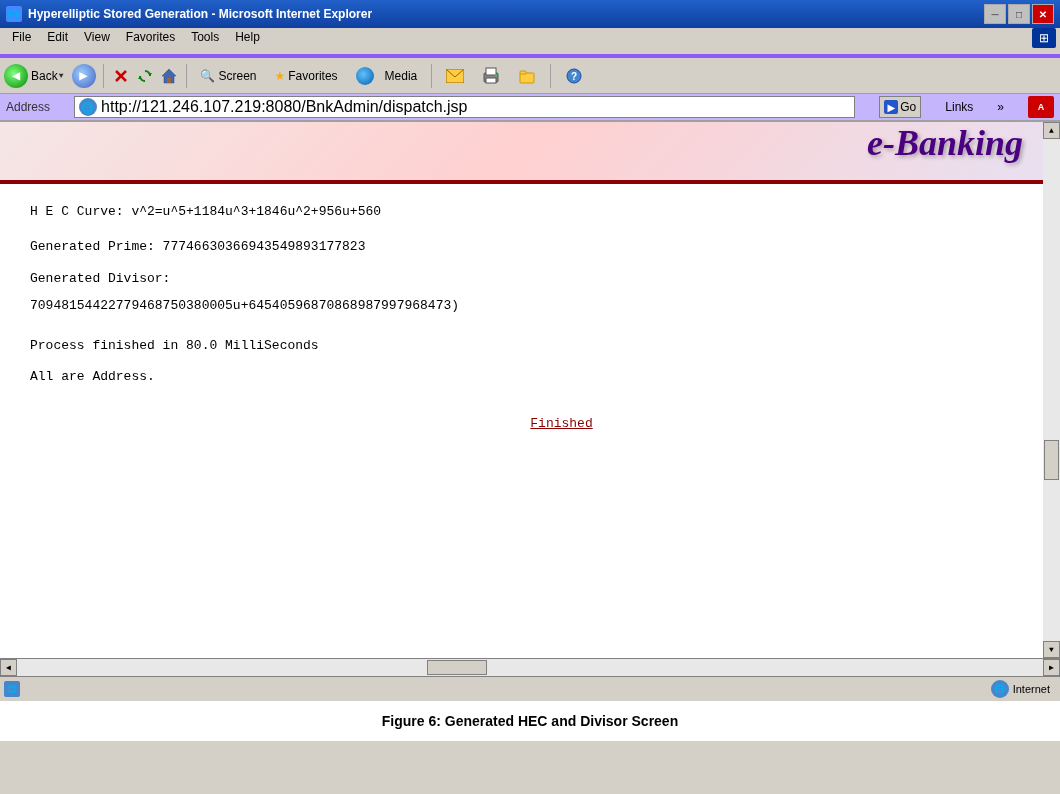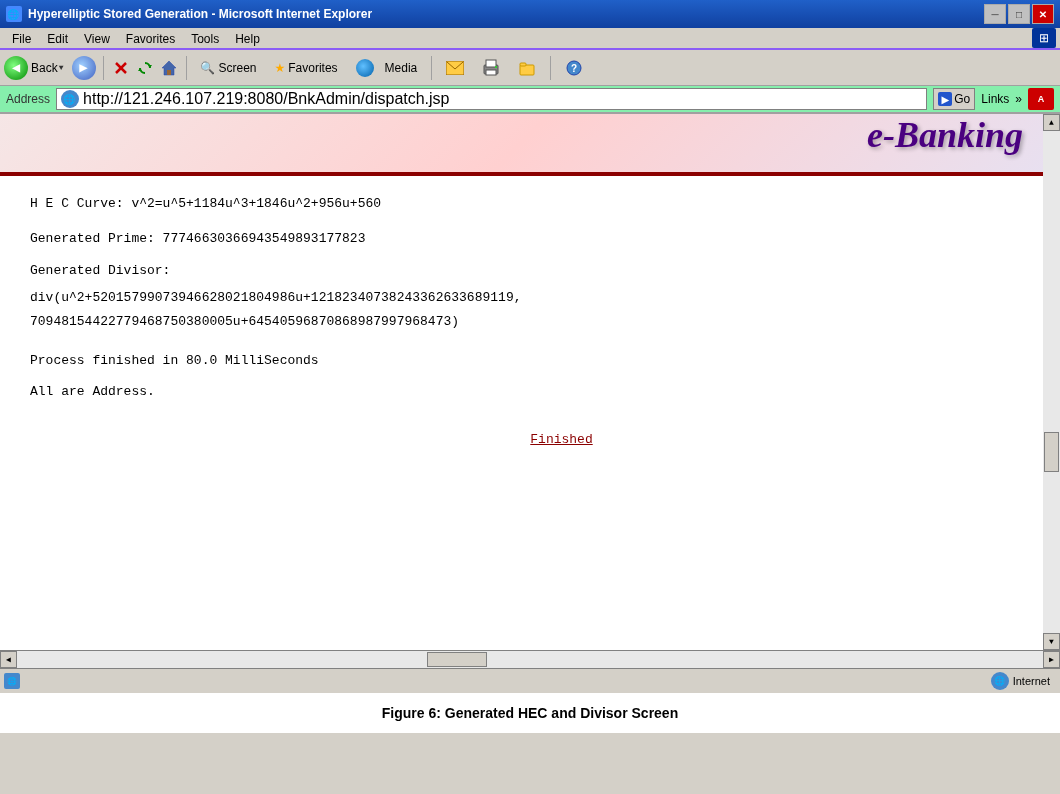--- a/index.html
+++ b/index.html
@@ -55,27 +55,27 @@
       color: white;
       font-weight: bold;
     }
     .win-btn-min { background: #c0c0c0; color: #333; }
     .win-btn-max { background: #c0c0c0; color: #333; }
     .win-btn-close { background: #cc0000; }
 
     
     .menu-bar {
       background: #d4d0c8;
-      height: 22px;
-      display: flex;
-      align-items: flex-end;
+      height: 30px;
+      display: flex;
+      align-items: flex-start;
       padding: 0 4px;
       font-family: Arial, sans-serif;
       font-size: 12px;
-      border-bottom: 2px solid #8b5cf6;
+      border-bottom: 4px solid #8b5cf6;
     }
     .menu-item {
       padding: 2px 8px;
       cursor: pointer;
     }
 
     
     .toolbar {
       background: #d4d0c8;
       height: 36px;
@@ -94,26 +94,26 @@
       display: flex;
       align-items: center;
       gap: 3px;
       font-family: Arial, sans-serif;
       font-size: 12px;
     }
     .toolbar-separator { width: 1px; height: 24px; background: #a0a0a0; margin: 0 3px; }
 
     
     .address-bar {
-      background: #86efac;
+      background: #c4b5fd;
       height: 28px;
       display: flex;
       align-items: center;
       padding: 2px 6px;
-      gap: 6px;
+      gap: 24px;
       border-bottom: 2px solid #a0a0a0;
       font-family: Arial, sans-serif;
       font-size: 12px;
     }
     .address-label { font-weight: normal; color: #333; }
     .address-input-wrap {
       flex: 1;
       display: flex;
       align-items: center;
       background: white;
@@ -575,21 +575,20 @@
       <div class="hec-curve">
         <span>H E C  Curve:  v^2=u^5+1184u^3+1846u^2+956u+560</span>
       </div>
       <div class="gen-prime">
         <span>Generated Prime:  777466303669435498931778​23</span>
       </div>
       <div class="gen-divisor">
         <span>Generated Divisor:</span>
       </div>
       <div class="div-expression">
-        <div>div(u^2+5201579907394662802180498​6u+121823407382433626336891​19,</div>
         <div>70948154422779468750380005u+6454059687086898799796847​3)</div>
       </div>
       <div class="process-finished">
         <span>Process finished in  80.0  MilliSeconds</span>
       </div>
       <div class="all-stored">
         <span>All are Address.</span>
       </div>
       <a class="finished-link" href="#">Finished</a>
     </div>

